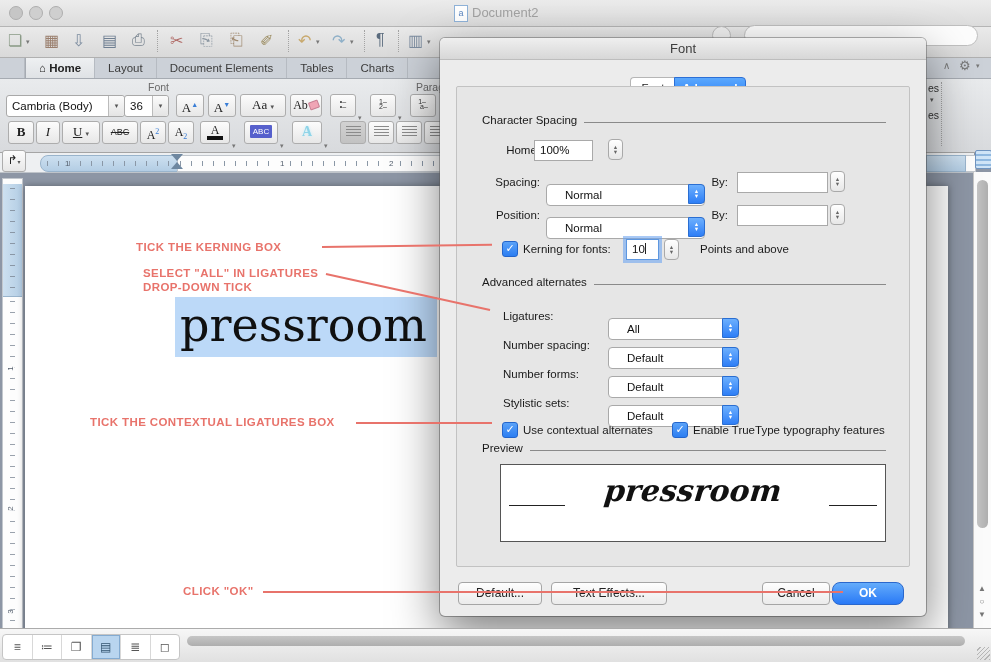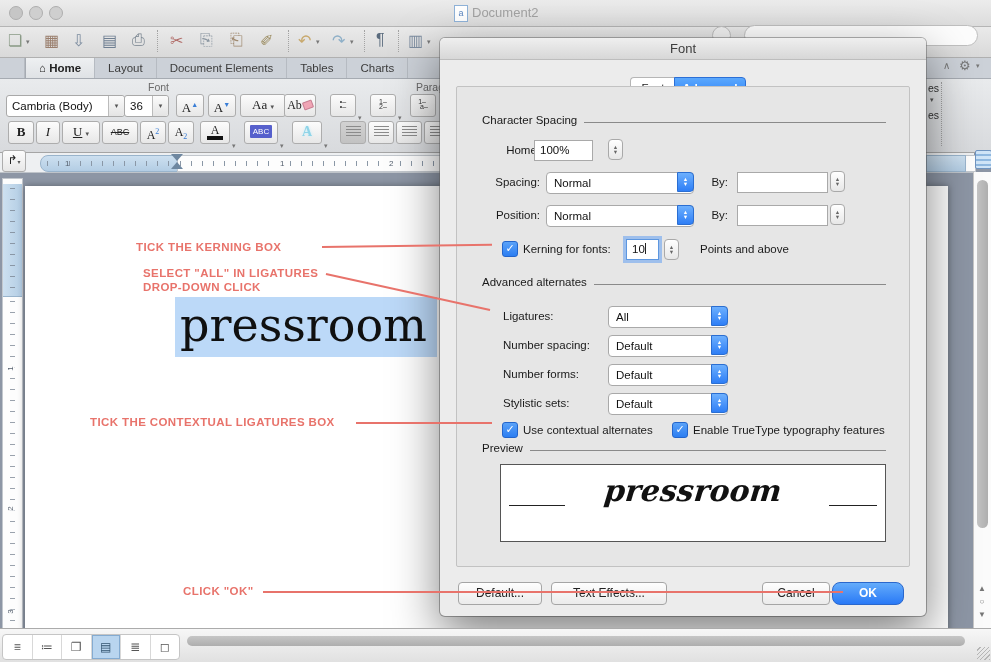--- a/index.html
+++ b/index.html
@@ -44,21 +44,21 @@
   .dlg-title{height:21px;background:linear-gradient(#efefef,#d7d7d7);border-bottom:1px solid #bdbdbd;border-radius:5px 5px 0 0;text-align:center;font-size:13px;color:#3d3d3d;line-height:21px;}
   .seg{position:absolute;height:20px;line-height:20px;font-size:11.5px;text-align:center;}
   .seg-left{background:#fff;border:1px solid #b5b5b5;border-right:none;border-radius:4px 0 0 4px;color:#222;}
   .seg-right{background:linear-gradient(#5ba8fd,#2b80f7);border:1px solid #2c6fd6;border-radius:0 4px 4px 0;color:#fff;font-weight:bold;}
   .panel{position:absolute;left:16px;top:48px;width:452px;height:479px;background:#e6e6e6;border:1px solid #c2c2c2;border-radius:2px;}
   .sect{position:absolute;display:flex;align-items:center;font-size:11.5px;color:#1a1a1a;}
   .sect .line{flex:1;border-bottom:1px solid #8a8a8a;margin-left:7px;position:relative;top:2px;}
   .dlbl{position:absolute;font-size:11.5px;color:#1a1a1a;}
   .dlbl.r{text-align:right;}
   .tfield{position:absolute;height:19px;background:#fff;border:1px solid #a9a9a9;font-size:11.5px;color:#111;line-height:19px;padding-left:5px;}
-  .dd{position:absolute;height:20px;background:#fff;border:1px solid #a9a9a9;border-radius:4px;font-size:11.5px;color:#111;line-height:20px;padding-left:7px;}
+  .dd{position:absolute;height:20px;background:#fff;border:1px solid #a9a9a9;border-radius:4px;font-size:11.5px;color:#111;line-height:20px;padding-left:18px;margin-top:12px;}
   .ddcap{position:absolute;right:-1px;top:-1px;width:17px;height:20px;background:linear-gradient(#6db0fe,#2e7ef6);border:1px solid #2a6ed2;border-radius:0 4px 4px 0;color:#fff;text-align:center;font-size:5.5px;line-height:5px;padding-top:4px;box-sizing:border-box;}
   .stepper{position:absolute;width:15px;height:21px;background:linear-gradient(#fff,#e7e7e7);border:1px solid #a9a9a9;border-radius:4px;text-align:center;font-size:5.5px;color:#666;line-height:5px;padding-top:5px;box-sizing:border-box;}
   .chk{position:absolute;width:14px;height:14px;background:linear-gradient(#5aa2f8,#2c7ef2);border:1px solid #2365cc;border-radius:3px;color:#fff;font-size:11px;line-height:13px;text-align:center;}
   .pbtn{position:absolute;height:21px;background:linear-gradient(#fefefe,#ebebeb);border:1px solid #a5a5a5;border-radius:4px;font-size:12px;color:#222;text-align:center;line-height:21px;}
   .pbtn.primary{background:linear-gradient(#64acfb,#2979f6);border-color:#2a67cc;color:#fff;font-weight:bold;}
   .focusring{box-shadow:0 0 0 3px rgba(110,165,240,.6);border-color:#5d97e0;}
   .caretbar{display:inline-block;width:1px;height:11px;background:#222;vertical-align:-1px;}
   
   .statusbar{position:absolute;left:0;top:628px;width:991px;height:34px;background:linear-gradient(#f7f7f7,#e0e0e0);border-top:1px solid #ababab;z-index:30;}
   .viewcluster{position:absolute;left:2px;top:5px;width:176px;height:24px;background:#fff;border:1px solid #c5c5c5;border-radius:4px;display:flex;overflow:hidden;}
@@ -129,21 +129,21 @@
       <span>Cambria (Body)</span>
       <span class="combocap">▾</span>
     </div>
     <div class="combo" style="left:124px;top:16px;width:38px;">
       <span>36</span>
       <span class="combocap">▾</span>
     </div>
     <div class="rbtn" style="left:176px;top:15px;width:26px;font-family:'Liberation Serif',serif;font-size:13px;line-height:20px;"><span>A</span><sup style="color:#3a7ed6;font-size:7px;">▲</sup></div>
     <div class="rbtn" style="left:208px;top:15px;width:26px;font-family:'Liberation Serif',serif;font-size:13px;line-height:20px;"><span>A</span><sup style="color:#3a7ed6;font-size:7px;">▼</sup></div>
     <div class="rbtn" style="left:240px;top:15px;width:44px;font-family:'Liberation Serif',serif;font-size:13px;line-height:20px;"><span>Aa</span> <span style="font-size:7px;color:#555;">▾</span></div>
-    <div class="rbtn" style="left:284px;top:15px;width:30px;font-family:'Liberation Serif',serif;font-size:12px;line-height:20px;"><span>Ab</span><span style="display:inline-block;width:8px;height:6px;background:#f0a5b5;border:1px solid #c87f92;border-radius:1px;transform:rotate(-20deg);margin-left:1px;"></span></div>
+    <div class="rbtn" style="left:290px;top:15px;width:30px;font-family:'Liberation Serif',serif;font-size:12px;line-height:20px;"><span>Ab</span><span style="display:inline-block;width:8px;height:6px;background:#f0a5b5;border:1px solid #c87f92;border-radius:1px;transform:rotate(-20deg);margin-left:1px;"></span></div>
 
     <div class="rbtn" style="left:330px;top:15px;width:24px;"><span class="listglyph">•–
 •–</span></div>
     <span class="tbcaret" style="left:358px;top:35px;">▾</span>
     <div class="rbtn" style="left:370px;top:15px;width:24px;"><span class="listglyph">1–
 2–</span></div>
     <span class="tbcaret" style="left:398px;top:35px;">▾</span>
     <div class="rbtn" style="left:410px;top:15px;width:24px;"><span class="listglyph">1–
  a–</span></div>
 
@@ -207,21 +207,21 @@
   </div>
 
   <div class="page"></div>
   <div class="selword">pressroom</div>
 
   <div class="ann" style="left:136px;top:240px;">TICK THE KERNING BOX</div>
   <div class="annline" style="left:322px;top:246px;width:170px;transform:rotate(-0.8deg);"></div>
 
   <div class="ann" style="left:143px;top:266px;">
     <div>SELECT "ALL" IN LIGATURES</div>
-    <div>DROP-DOWN CLICK</div>
+    <div>DROP-DOWN TICK</div>
   </div>
   <div class="annline" style="left:326px;top:273px;width:168px;transform:rotate(12.4deg);"></div>
 
   <div class="ann" style="left:90px;top:415px;">TICK THE CONTEXTUAL LIGATURES BOX</div>
   <div class="annline" style="left:356px;top:422px;width:136px;"></div>
 
   <div class="ann" style="left:183px;top:584px;">CLICK "OK"</div>
   <div class="annline" style="left:263px;top:591px;width:580px;"></div>
 
   <div class="dialog">

